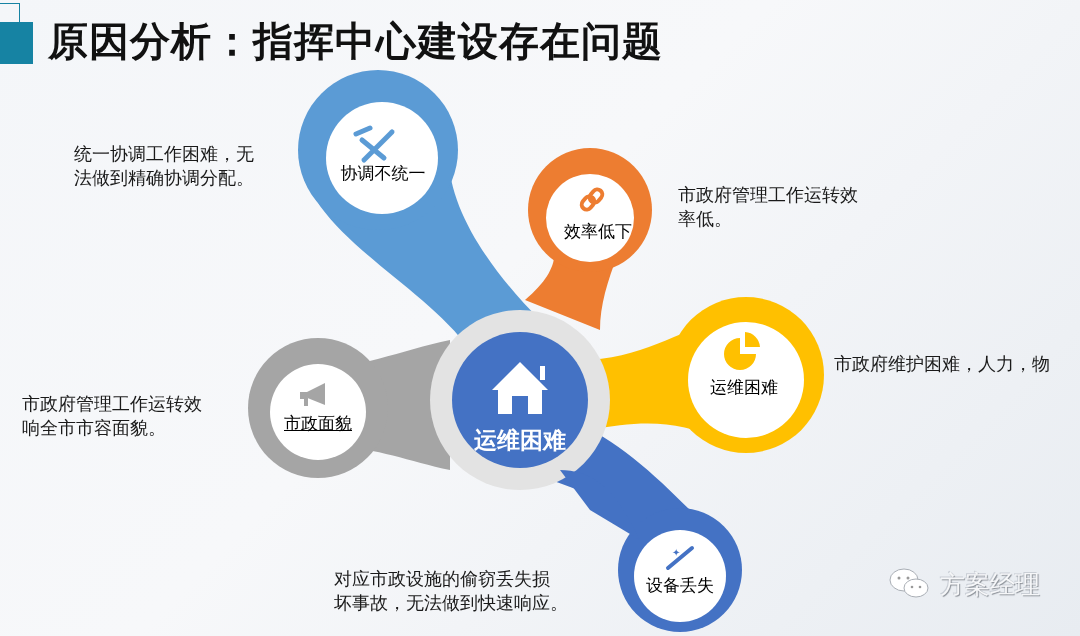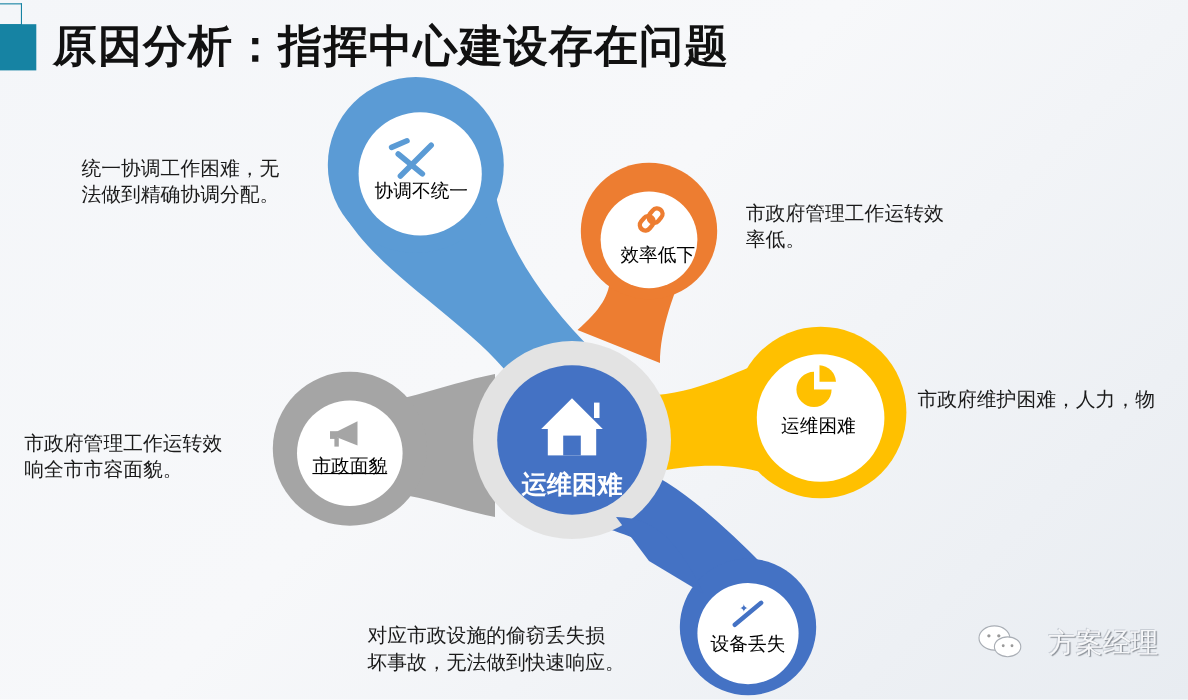--- a/index.html
+++ b/index.html
@@ -8,21 +8,21 @@
     background: linear-gradient(135deg, #f4f6f9 0%, #f7f8fa 45%, #e8ecf1 100%);
     font-family: "DejaVu Sans", "Liberation Sans", sans-serif;
   }
   .title-mark { position:absolute; left:0; top:22px; width:33px; height:42px; background:#1683a3; }
   .title-mark-outline { position:absolute; left:0; top:3px; width:20px; height:20px; border:1px solid #1683a3; border-left:none; box-sizing:border-box; }
   .title { position:absolute; left:48px; top:14px; font-size:40px; font-weight:bold; color:#111; letter-spacing:1px; white-space:nowrap; }
   svg.diagram { position:absolute; left:0; top:0; }
   .node-label { position:absolute; font-family: "DejaVu Serif", "Liberation Serif", serif; font-size:17px; color:#000000; white-space:nowrap; transform:translateX(-50%); }
   .center-label { position:absolute; left:520px; top:425px; transform:translateX(-50%); font-size:23px; font-weight:bold; color:#fff; white-space:nowrap; }
   .desc { position:absolute; font-size:18px; line-height:24px; color:#1a1a1a; }
-  .watermark { position:absolute; left:888px; top:566px; display:flex; align-items:center; gap:21px; }
+  .watermark { position:absolute; left:888px; top:566px; display:flex; align-items:center; gap:8px; }
   .watermark span { font-size:25px; color:#f6f7f9; text-shadow: 1px 1px 1px #8a8f96, -1px -1px 0 #c9ced5; }
 </style>
 </head>
 <body>
 
 <div class="title-mark-outline"></div>
 <div class="title-mark"></div>
 <div class="title">原因分析：指挥中心建设存在问题</div>
 
 <svg class="diagram" width="1080" height="636" viewBox="0 0 1080 636">

